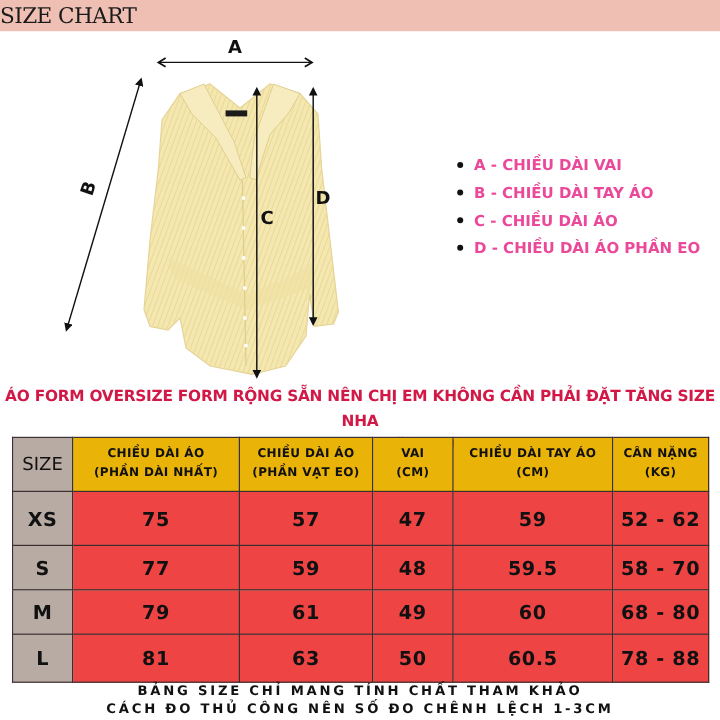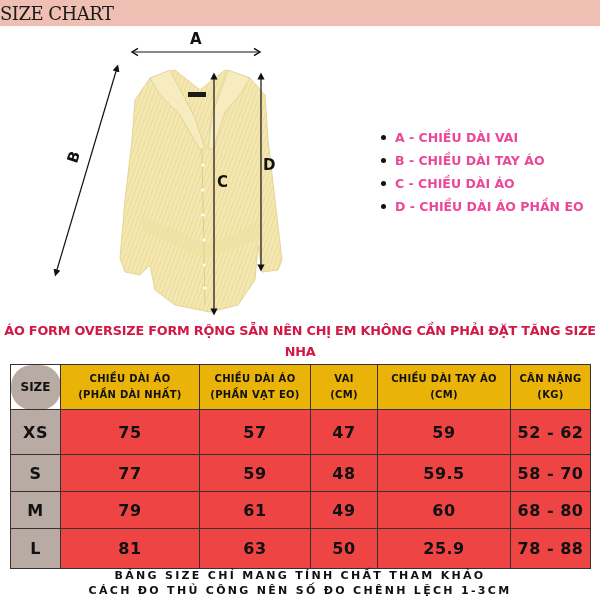--- a/index.html
+++ b/index.html
@@ -11,21 +11,21 @@
   .diagram { position:absolute; left:0; top:26px; width:600px; height:290px; }
   .legend { position:absolute; left:381px; top:126px; margin:0; padding:0; list-style:none; }
   .legend li { display:flex; align-items:center; height:23px; font-size:12.5px; font-weight:bold; color:#ec4899; }
   .legend .bullet { width:5px; height:5px; background:#111; border-radius:50%; margin-right:9px; }
   .notice { position:absolute; left:0; top:320px; width:600px; text-align:center; color:#d11846;
             font-weight:bold; font-size:12.8px; line-height:21px; letter-spacing:-0.2px; }
   table.size-table { position:absolute; left:10px; top:364px; width:580px; height:203px;
                      border-collapse:collapse; table-layout:fixed; }
   .size-table th, .size-table td { border:1.5px solid #3a3030; text-align:center; padding:0; color:#111; }
   .size-table th { background:#eab308; font-size:10px; font-weight:bold; line-height:16px; letter-spacing:0.3px; height:44px; }
-  .size-table th.size-col { background:#b8aba3; font-size:12px; font-weight:bold; letter-spacing:0;border-radius:21px; }
+  .size-table th.size-col { background:#b8aba3; font-size:15px; font-weight:normal; letter-spacing:0; }
   .size-table td { background:#ef4444; font-size:16px; font-weight:bold; letter-spacing:0.5px; }
   .size-table td.size-cell { background:#b8aba3; font-size:16px; }
   .footer { position:absolute; left:0; top:568px; width:600px; text-align:center; font-size:11px;
             font-weight:bold; letter-spacing:2.3px; line-height:15px; color:#111; }
 </style>
 </head>
 <body>
 
 <div class="header">
   <span class="header-title">SIZE CHART</span>
@@ -160,21 +160,21 @@
       <td>61</td>
       <td>49</td>
       <td>60</td>
       <td>68 - 80</td>
     </tr>
     <tr style="height:40px">
       <td class="size-cell">L</td>
       <td>81</td>
       <td>63</td>
       <td>50</td>
-      <td>25.9</td>
+      <td>60.5</td>
       <td>78 - 88</td>
     </tr>
   </tbody>
 </table>
 
 <div class="footer">
   <div>BẢNG SIZE CHỈ MANG TÍNH CHẤT THAM KHẢO</div>
   <div>CÁCH ĐO THỦ CÔNG NÊN SỐ ĐO CHÊNH LỆCH 1-3CM</div>
 </div>
 

